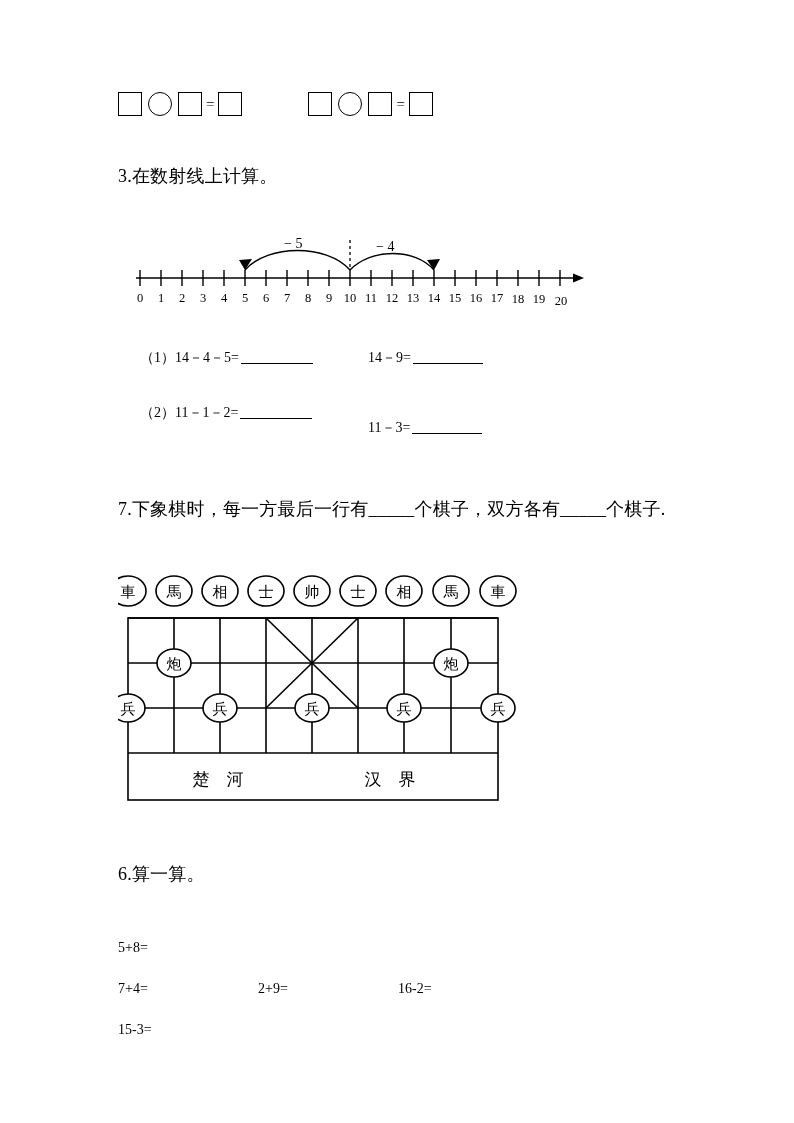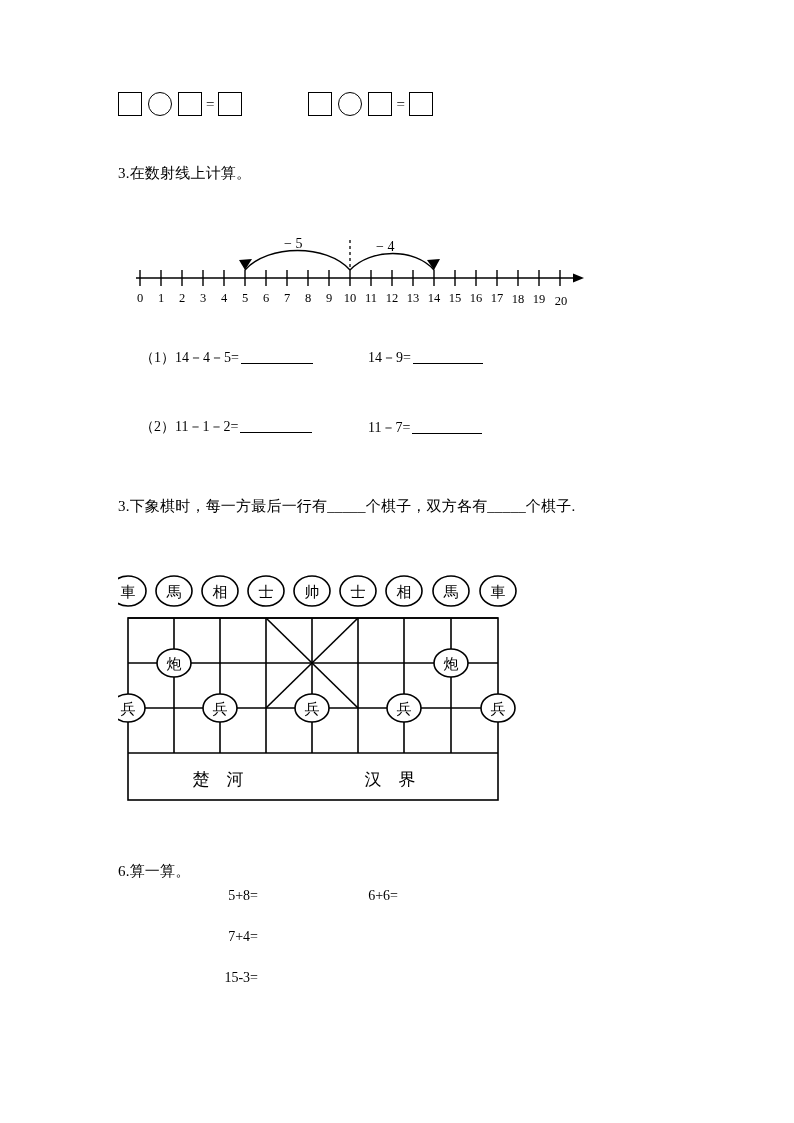--- a/index.html
+++ b/index.html
@@ -53,21 +53,21 @@
     margin: 0 4px;
     line-height: 1;
   }
   .gap {
     width: 66px;
   }
 
   
   .qtext {
     position: absolute;
-    font-size: 15px;
+    font-size: 18px;
     letter-spacing: 0.2px;
     white-space: nowrap;
   }
   #q3-title { left: 118px; top: 164px; }
   #q4-title { left: 118px; top: 497px; }
   #q5-title { left: 118px; top: 862px; }
 
   
   .numline-wrap {
     position: absolute;
@@ -88,40 +88,39 @@
   .blank {
     display: inline-block;
     width: 72px;
     border-bottom: 1px solid #000;
     height: 13px;
     vertical-align: -2px;
   }
   .blank.short { width: 70px; }
   #r1a { left: 140px; top: 349px; }
   #r1b { left: 368px; top: 349px; text-align: right; }
-  #r2a { left: 140px; top: 418px; }
+  #r2a { left: 140px; top: 404px; }
   #r2b { left: 368px; top: 419px; }
 
   
   .chess {
     position: absolute;
     left: 118px;
     top: 560px;
     width: 400px;
     height: 270px;
   }
   .chess svg { display: block; }
 
   
   .calcgrid {
     position: absolute;
     left: 118px;
-    top: 888px;
+    top: 940px;
     width: 420px;
-    text-align: right;
   }
   .calcgrid .row {
     display: flex;
     height: 41px;
   }
   .calcgrid .cell {
     width: 140px;
     font-size: 14px;
     white-space: nowrap;
   }
@@ -221,24 +220,24 @@
   <div class="fillrow" id="r1a">
     <span class="lbl">（1）14－4－5=</span><span class="blank"></span>
   </div>
   <div class="fillrow" id="r1b">
     <span class="lbl">14－9=</span><span class="blank short"></span>
   </div>
   <div class="fillrow" id="r2a">
     <span class="lbl">（2）11－1－2=</span><span class="blank"></span>
   </div>
   <div class="fillrow" id="r2b">
-    <span class="lbl">11－7=</span><span class="blank short"></span>
-  </div>
-
-  <div class="qtext" id="q4-title">3.下象棋时，每一方最后一行有_____个棋子，双方各有_____个棋子.</div>
+    <span class="lbl">11－3=</span><span class="blank short"></span>
+  </div>
+
+  <div class="qtext" id="q4-title">7.下象棋时，每一方最后一行有_____个棋子，双方各有_____个棋子.</div>
 
   <div class="chess">
     <svg width="400" height="270" viewBox="0 0 400 270" xmlns="http://www.w3.org/2000/svg">
       <g stroke="#000" fill="none" stroke-width="1.6">
 
         <rect x="10" y="58" width="370" height="182"></rect>
 
         <line x1="10" y1="58" x2="380" y2="58"></line>
         <line x1="10" y1="103" x2="380" y2="103"></line>
         <line x1="10" y1="148" x2="380" y2="148"></line>
@@ -328,23 +327,24 @@
       <text x="100" y="225" font-family="Liberation Serif, serif" font-size="17" text-anchor="middle">楚　河</text>
       <text x="272" y="225" font-family="Liberation Serif, serif" font-size="17" text-anchor="middle">汉　界</text>
     </svg>
   </div>
 
   <div class="qtext" id="q5-title">6.算一算。</div>
 
   <div class="calcgrid">
     <div class="row">
       <span class="cell">5+8=</span>
-      <span class="cell">6+6=</span>
     </div>
     <div class="row">
       <span class="cell">7+4=</span>
+      <span class="cell">2+9=</span>
+      <span class="cell">16-2=</span>
     </div>
     <div class="row">
       <span class="cell">15-3=</span>
     </div>
   </div>
 
 </div>
 
 </body></html>

